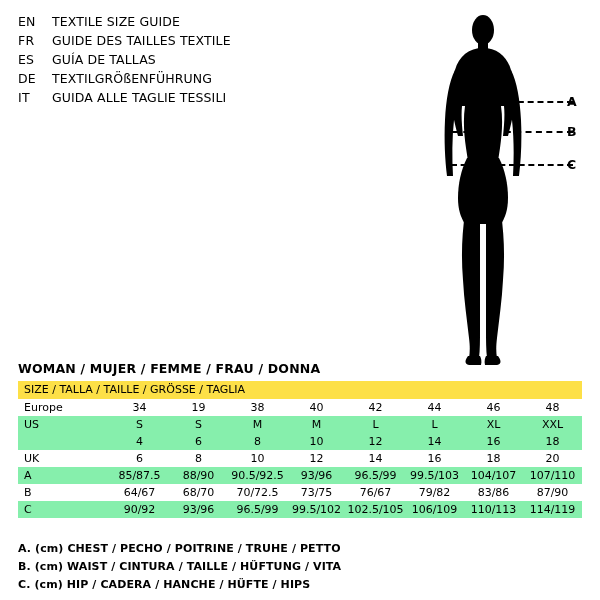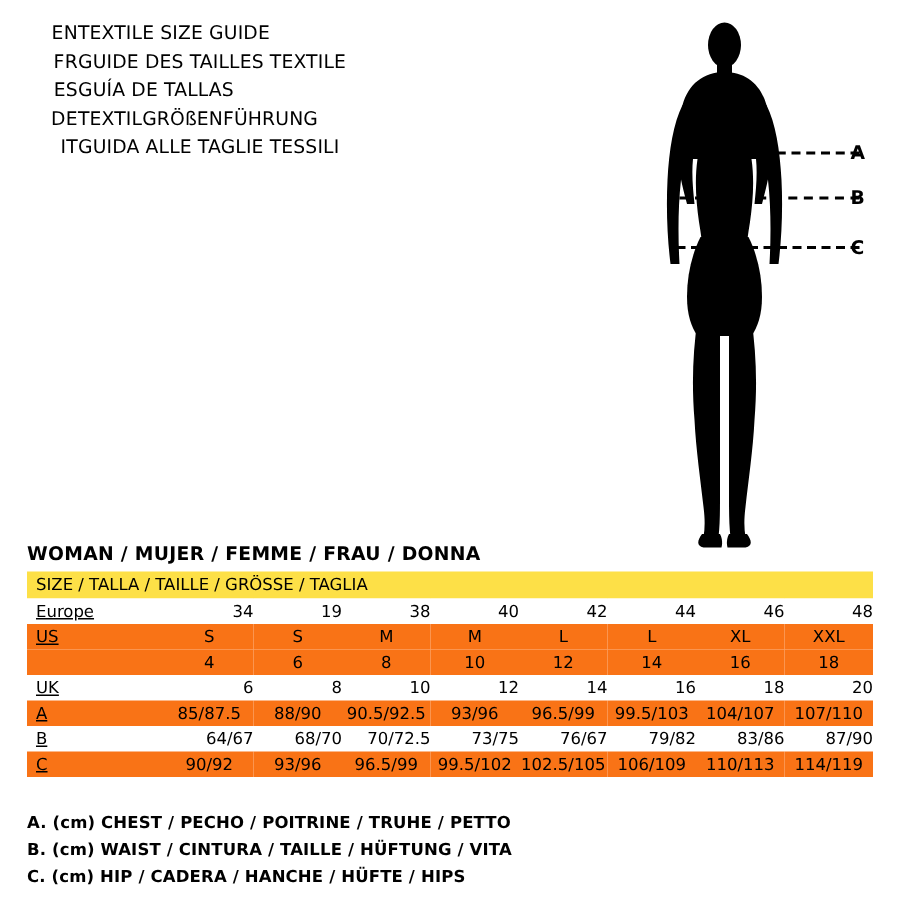--- a/index.html
+++ b/index.html
@@ -26,21 +26,20 @@
   .lang-row {
     display: flex;
     align-items: baseline;
     height: 19px;
   }
   .lang-code {
     width: 34px;
     font-size: 12.5px;
     letter-spacing: 0.2px;
     color: #000;
-    text-align: right;
   }
   .lang-text {
     font-size: 12.5px;
     letter-spacing: 0.1px;
     color: #000;
     white-space: nowrap;
   }
 
   
   .figure-wrap {
@@ -93,36 +92,34 @@
     font-size: 11px;
     height: 17px;
     padding: 0;
     text-align: center;
     color: #000;
     line-height: 17px;
   }
   table.size-table td.rowhead {
     text-align: left;
     padding-left: 6px;
-    text-decoration: underline;
   }
   tr.head-row td {
     background: #fde047;
     font-size: 11px;
     text-align: left;
     padding-left: 6px;
     height: 18px;
     line-height: 18px;
   }
   tr.shade td {
-    background: #f97316;
+    background: #86efac;
   }
   tr.plain td {
     background: #ffffff;
-    text-align: right;
   }
 
   
   .notes {
     position: absolute;
     top: 540px;
     left: 18px;
     width: 560px;
   }
   .note-line {

